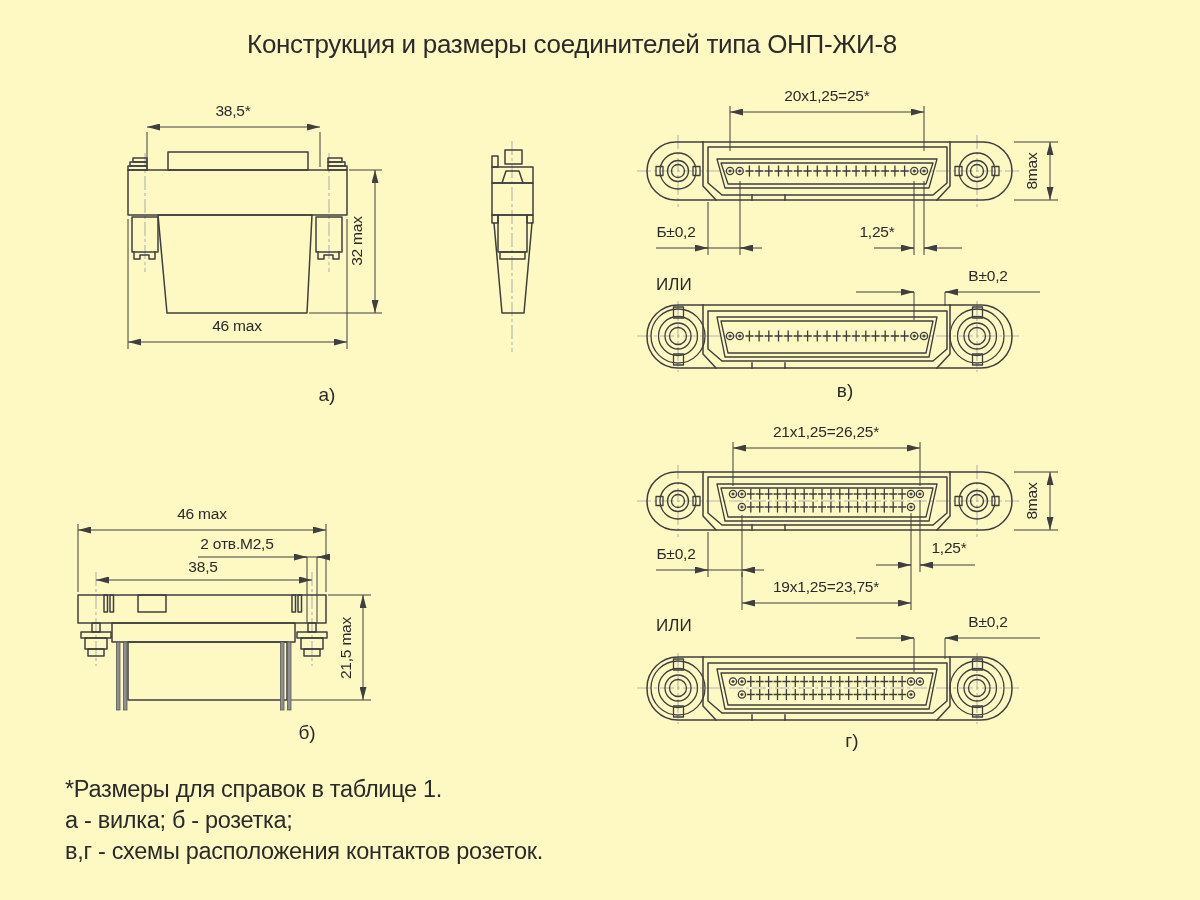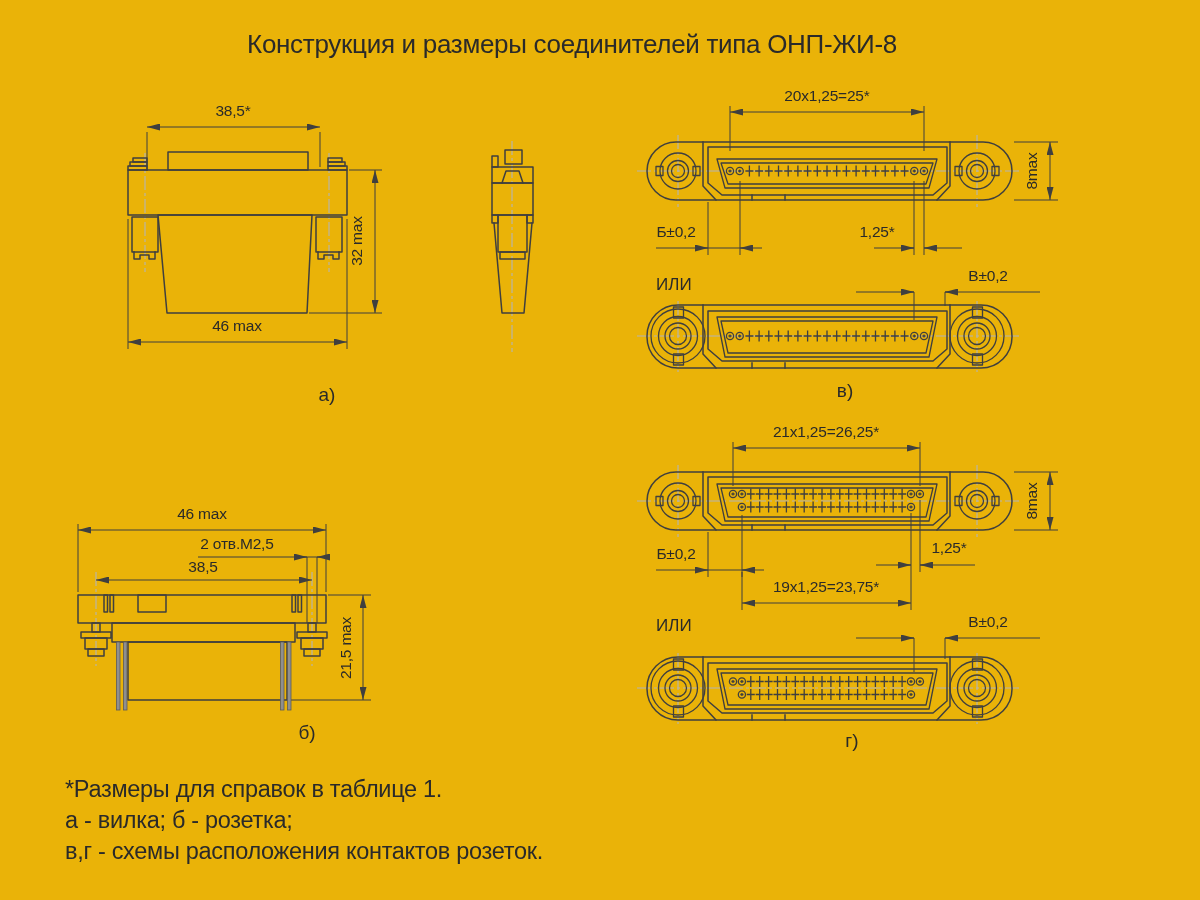--- a/index.html
+++ b/index.html
@@ -1,16 +1,16 @@
 <!DOCTYPE html>
 <html><head>
 <meta charset="utf-8">
 <style>
   html,body{margin:0;padding:0;background:#e8e8e8;}
-  .page{width:1200px;height:900px;background:#eab308;position:relative;margin:0 auto;
+  .page{width:1200px;height:900px;background:#fef9c3;position:relative;margin:0 auto;
         font-family:"Liberation Sans","DejaVu Sans",sans-serif;}
   svg{display:block;}
   text{fill:#2a2a2a;font-family:"Liberation Sans","DejaVu Sans",sans-serif;}
   .title-t{font-size:26px;letter-spacing:-0.3px;}
   .note-t{font-size:23.5px;letter-spacing:-0.3px;}
   .dim-t{font-size:15.5px;letter-spacing:-0.2px;}
   .lbl-t{font-size:19px;}
   .or-t{font-size:17px;}
   .ol{fill:none;stroke:#3f3f3f;stroke-width:1.5;stroke-linejoin:round;stroke-linecap:square;}
   .ol2{fill:none;stroke:#3f3f3f;stroke-width:1.3;stroke-linejoin:round;}

